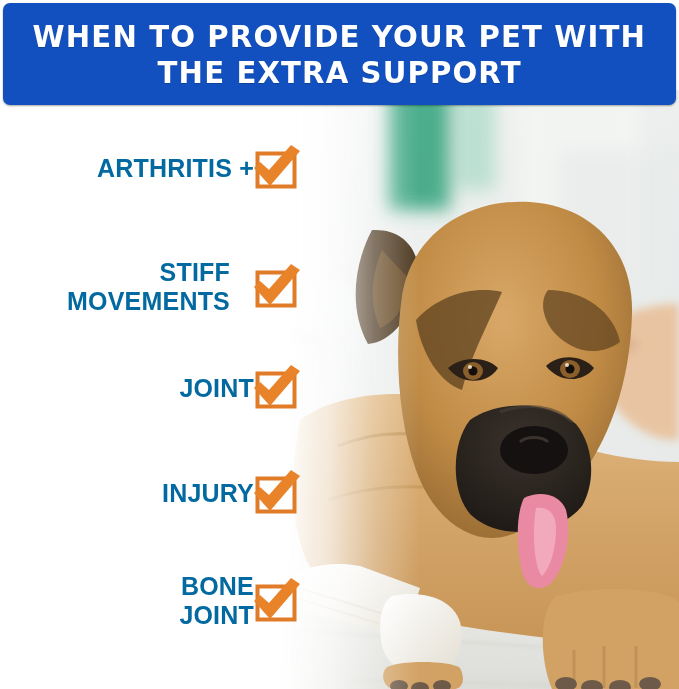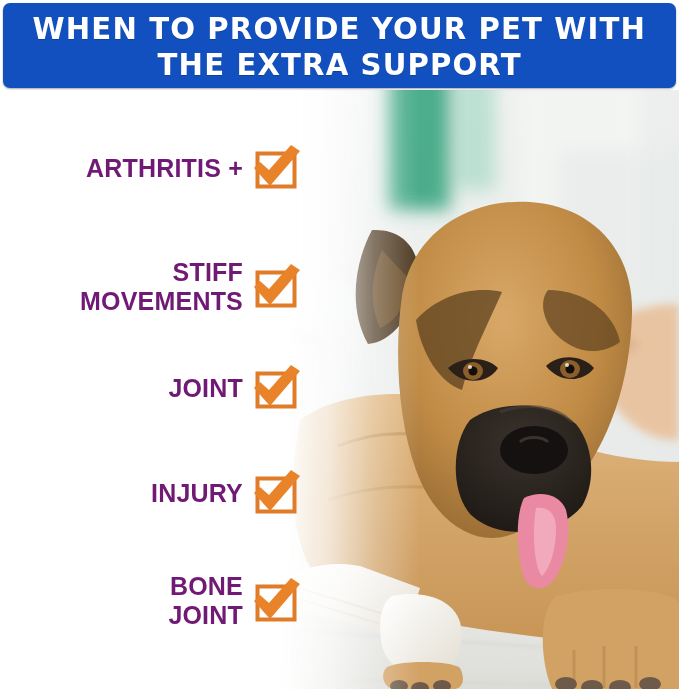--- a/index.html
+++ b/index.html
@@ -8,21 +8,21 @@
     background:#ffffff;
     font-family:"Liberation Sans", sans-serif;
     overflow:hidden;
     position:relative;
   }
 
   
   #banner{
     position:absolute;
     left:3px; top:3px;
-    width:673px; height:85px;
+    width:673px; height:102px;
     background:#1150BE;
     border-radius:7px;
     box-shadow:0 1px 2px rgba(0,0,0,.35);
     display:flex;
     flex-direction:column;
     align-items:center;
     justify-content:center;
     box-sizing:border-box;
     overflow:hidden;
   }
@@ -73,39 +73,38 @@
   }
   .check-row{
     position:absolute;
     left:0;
     width:300px;
     display:flex;
     align-items:center;
     justify-content:flex-end;
   }
   .check-label{
-    color:#701a75;
+    color:#0369a1;
     font-family:"Liberation Sans", sans-serif;
     font-weight:bold;
     font-size:25px;
     line-height:29px;
     text-align:right;
     letter-spacing:.2px;
     white-space:pre-line;
-    margin-right:11px;
   }
   .check-box{
     width:46px;height:46px;
     flex:0 0 46px;
     position:relative;
   }
   .check-box svg{display:block;overflow:visible;}
 
   .row0{top:55px;}
-  .row1{top:168px;}
+  .row1{top:168px;gap:24px;}
   .row2{top:275px;}
   .row3{top:380px;}
   .row4{top:482px;}
 </style>
 </head>
 <body>
 
 <div id="photo">
   <svg width="679" height="599" viewBox="0 0 679 599">
     <defs>

